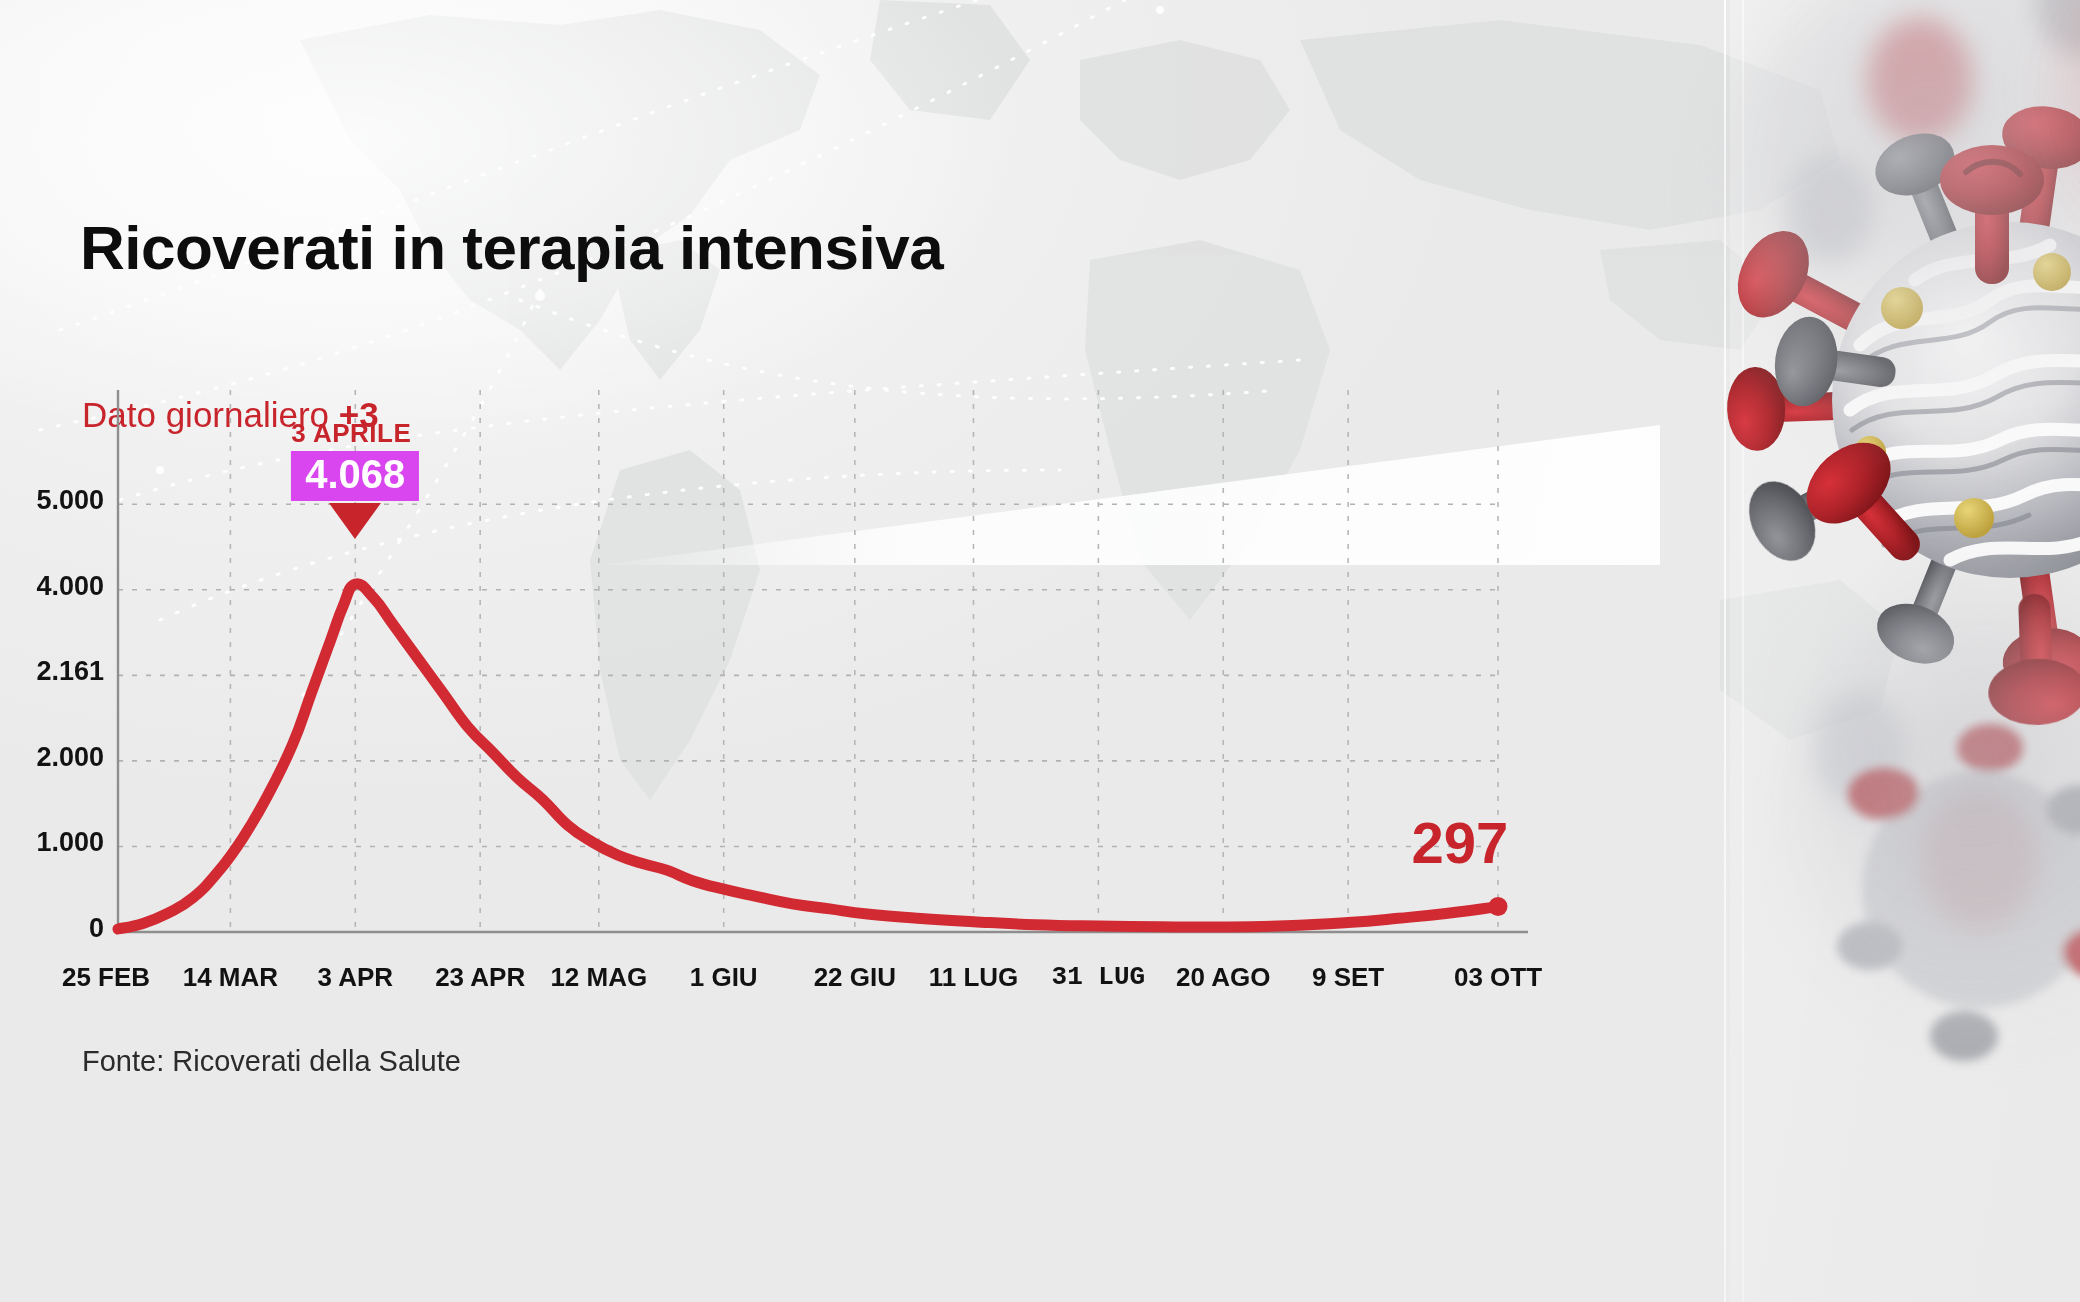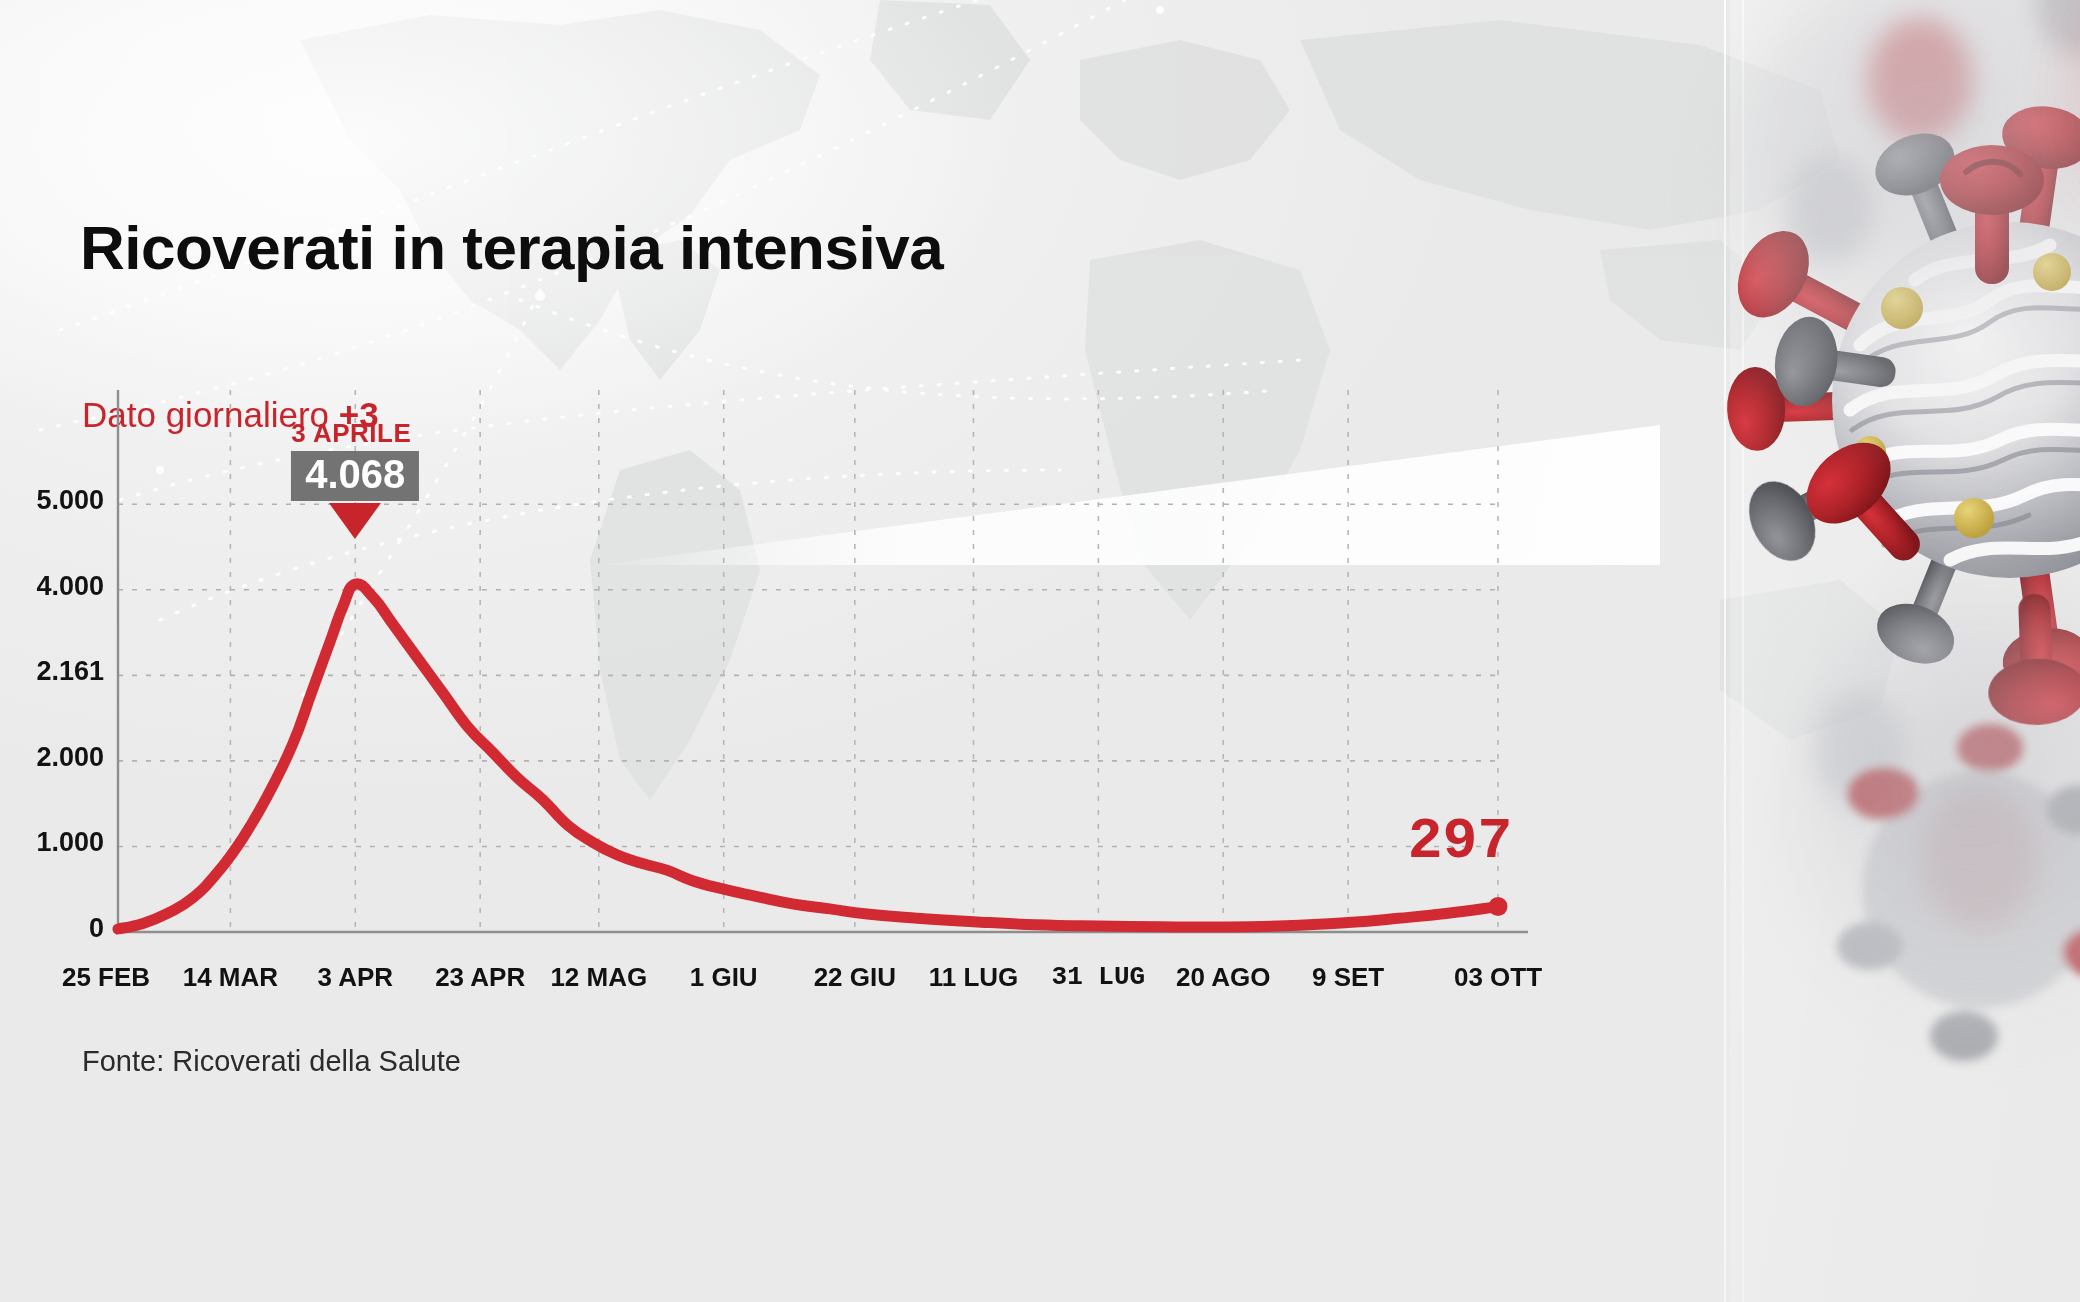--- a/index.html
+++ b/index.html
@@ -167,21 +167,21 @@
     font-size: 26px;
     font-weight: 700;
     color: #c8242c;
     letter-spacing: 0.5px;
     line-height: 1.05;
     white-space: nowrap;
   }
   .peak-box {
     display: inline-block;
     margin-top: 4px;
-    background: #737373;
+    background: #d946ef;
     color: #ffffff;
     font-size: 40px;
     font-weight: 700;
     padding: 2px 14px 6px 14px;
     line-height: 1.05;
     white-space: nowrap;
   }
   .peak-arrow {
     width: 0; height: 0;
     margin: 2px auto 0 auto;
@@ -191,21 +191,20 @@
   }
 
   .end-value {
     position: absolute;
     left: 1428px; top: 856px;
     font-size: 58px;
     font-weight: 700;
     color: #c8242c;
     white-space: nowrap;
     transform: translateX(-50%);
-    font-family: Liberation Mono, monospace;
   }
 </style>
 </head>
 <body>
 
 <div id="stage">
 
   <div class="bg-base"></div>
 
   <div class="bg-map">

